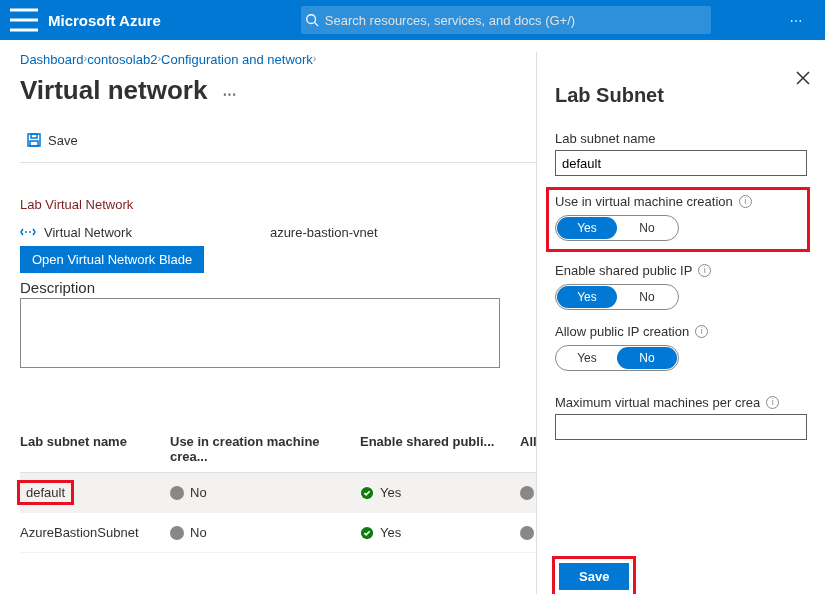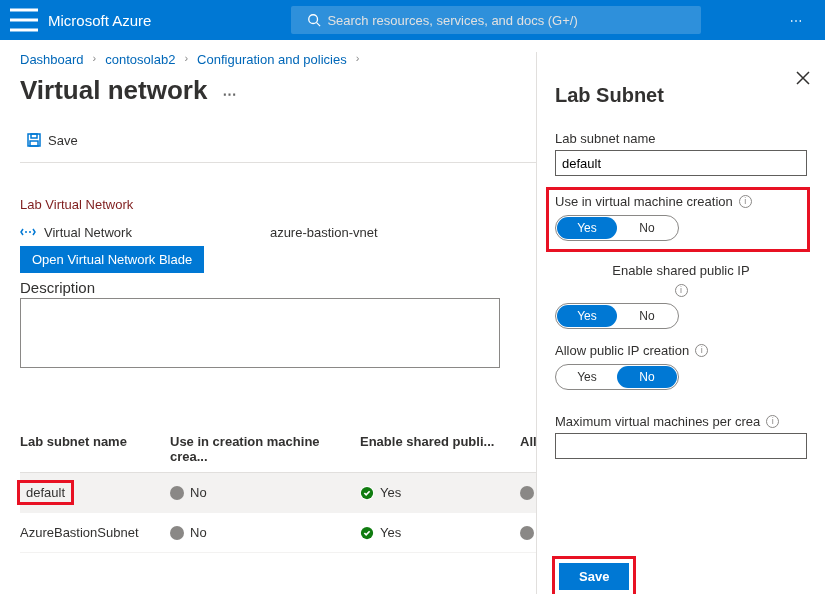--- a/index.html
+++ b/index.html
@@ -1,29 +1,29 @@
 <!DOCTYPE html>
 <html><head>
 <meta charset="utf-8">
 <style>
 * { margin: 0; padding: 0; box-sizing: border-box; font-family: "Segoe UI", Arial, sans-serif; }
 body { width: 825px; height: 594px; overflow: hidden; background: #fff; font-size: 13px; color: #323130; }
 
 
 .topbar { height: 40px; background: #0078d4; color: #fff; display: flex; align-items: center; padding: 0 8px; }
 .hamburger { width: 32px; height: 32px; display:flex; align-items:center; justify-content:center; cursor:pointer; }
-.brand { font-size: 15px; font-weight: 400; margin-left: 8px; }
-.searchwrap { margin-left: 140px; width: 410px; height: 28px; background: rgba(255,255,255,.18); border-radius: 2px; display:flex; align-items:center; padding: 0 16px; color: #e1e1e1; }
+.brand { font-size: 15px; font-weight: 700; margin-left: 8px; }
+.searchwrap { margin-left: 140px; width: 410px; height: 28px; background: rgba(255,255,255,.18); border-radius: 2px; display:flex; align-items:center; padding: 0 4px; color: #e1e1e1; }
 .searchwrap input { background: transparent; border: none; outline: none; color: #fff; font-size: 13px; margin-left:6px; flex:1; }
 .searchwrap input::placeholder { color: #e1e1e1; }
 .moreicon { margin-left: auto; width: 40px; text-align: center; letter-spacing: 2px; cursor:pointer; }
 
 
 .main { position: relative; padding: 12px 20px; }
-.breadcrumb { font-size: 13px; color: #616161; display:flex; align-items:flex-start; gap:9px; }
+.breadcrumb { font-size: 13px; color: #616161; display:flex; align-items:flex-start; gap:0; }
 .breadcrumb a { color: #0067b8; text-decoration: none; }
 .bc-sep { color: #888; font-size:11px; }
 h1.pagetitle { font-size: 26px; font-weight: 600; margin-top: 8px; }
 .pt-more { font-size: 14px; color: #666; margin-left: 8px; letter-spacing: 1px; cursor:pointer; }
 
 .cmdbar { margin-top: 22px; display:flex; align-items:center; gap:6px; border-bottom: 1px solid #e1dfdd; padding-bottom: 10px; }
 .cmdbar .cmd { display:flex; align-items:center; gap:6px; color:#323130; cursor:pointer; padding: 4px 6px; }
 .cmd svg { width:16px; height:16px; }
 
 .section-label { margin-top: 34px; font-size: 13px; color: #7f1d1d; }
@@ -92,21 +92,21 @@
   <div class="moreicon">⋯</div>
 </div>
 
 <div class="main">
 
   <div class="breadcrumb">
     <a href="#">Dashboard</a>
     <span class="bc-sep">›</span>
     <a href="#">contosolab2</a>
     <span class="bc-sep">›</span>
-    <a href="#">Configuration and policies</a>
+    <a href="#">Configuration and network</a>
     <span class="bc-sep">›</span>
   </div>
 
   <h1 class="pagetitle">
     <span>Virtual network</span>
     <span class="pt-more">⋯</span>
   </h1>
 
   <div class="cmdbar">
     <div class="cmd">
@@ -208,21 +208,21 @@
         <span>Use in virtual machine creation</span>
         <span class="info-icon">i</span>
       </div>
       <div class="pillgroup">
         <div class="pill on">Yes</div>
         <div class="pill off">No</div>
       </div>
     </div>
 
     <div class="field-block">
-      <div class="field-label" style="margin-top:0;flex-direction:column;">
+      <div class="field-label" style="margin-top:0;">
         <span>Enable shared public IP</span>
         <span class="info-icon">i</span>
       </div>
       <div class="pillgroup">
         <div class="pill on">Yes</div>
         <div class="pill off">No</div>
       </div>
     </div>
 
     <div class="field-block">

